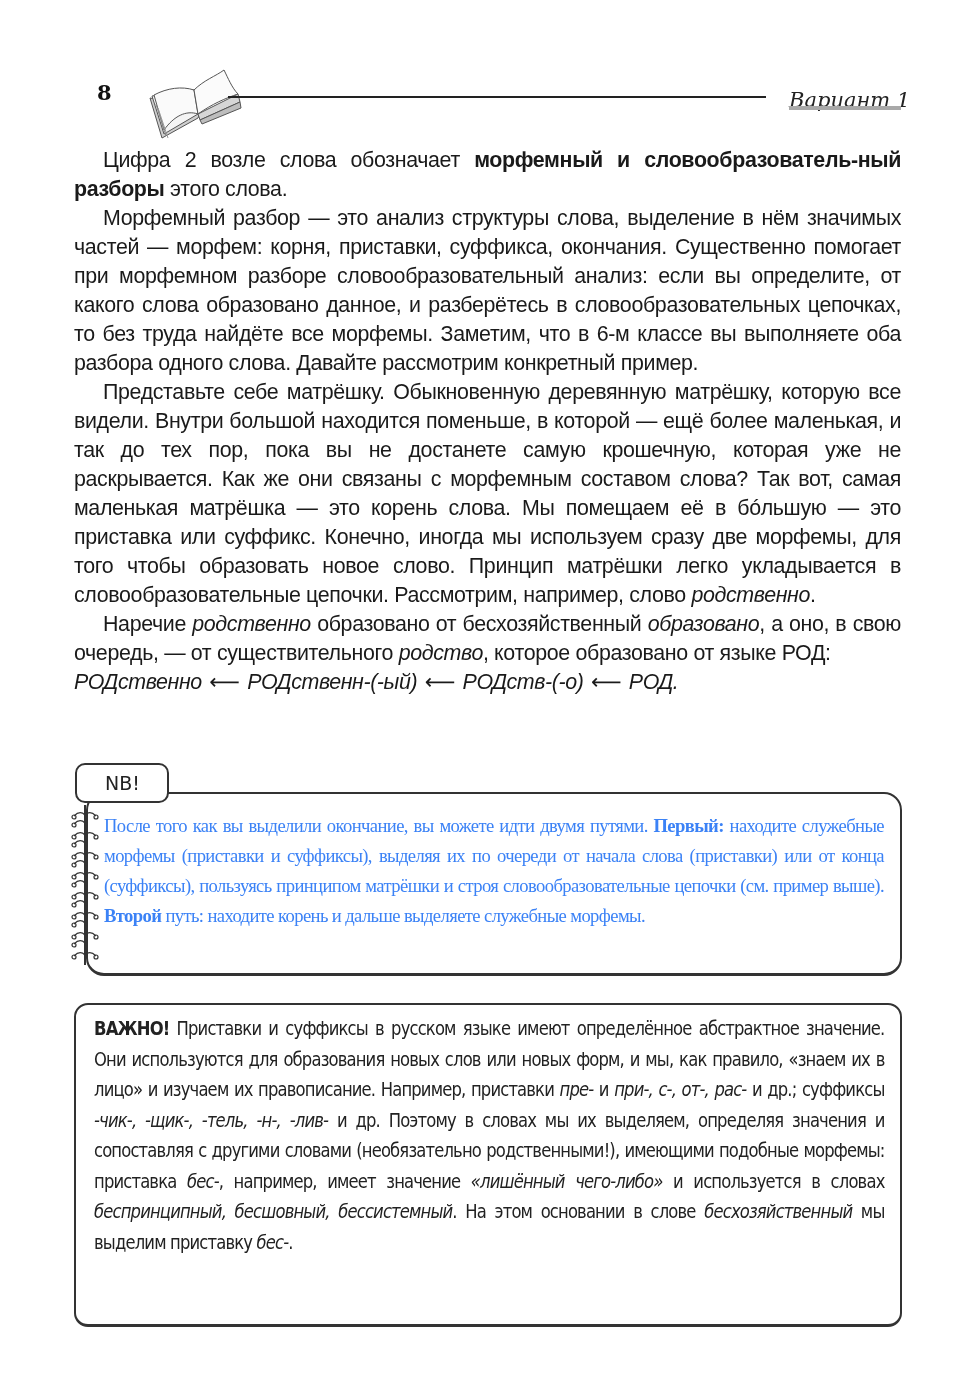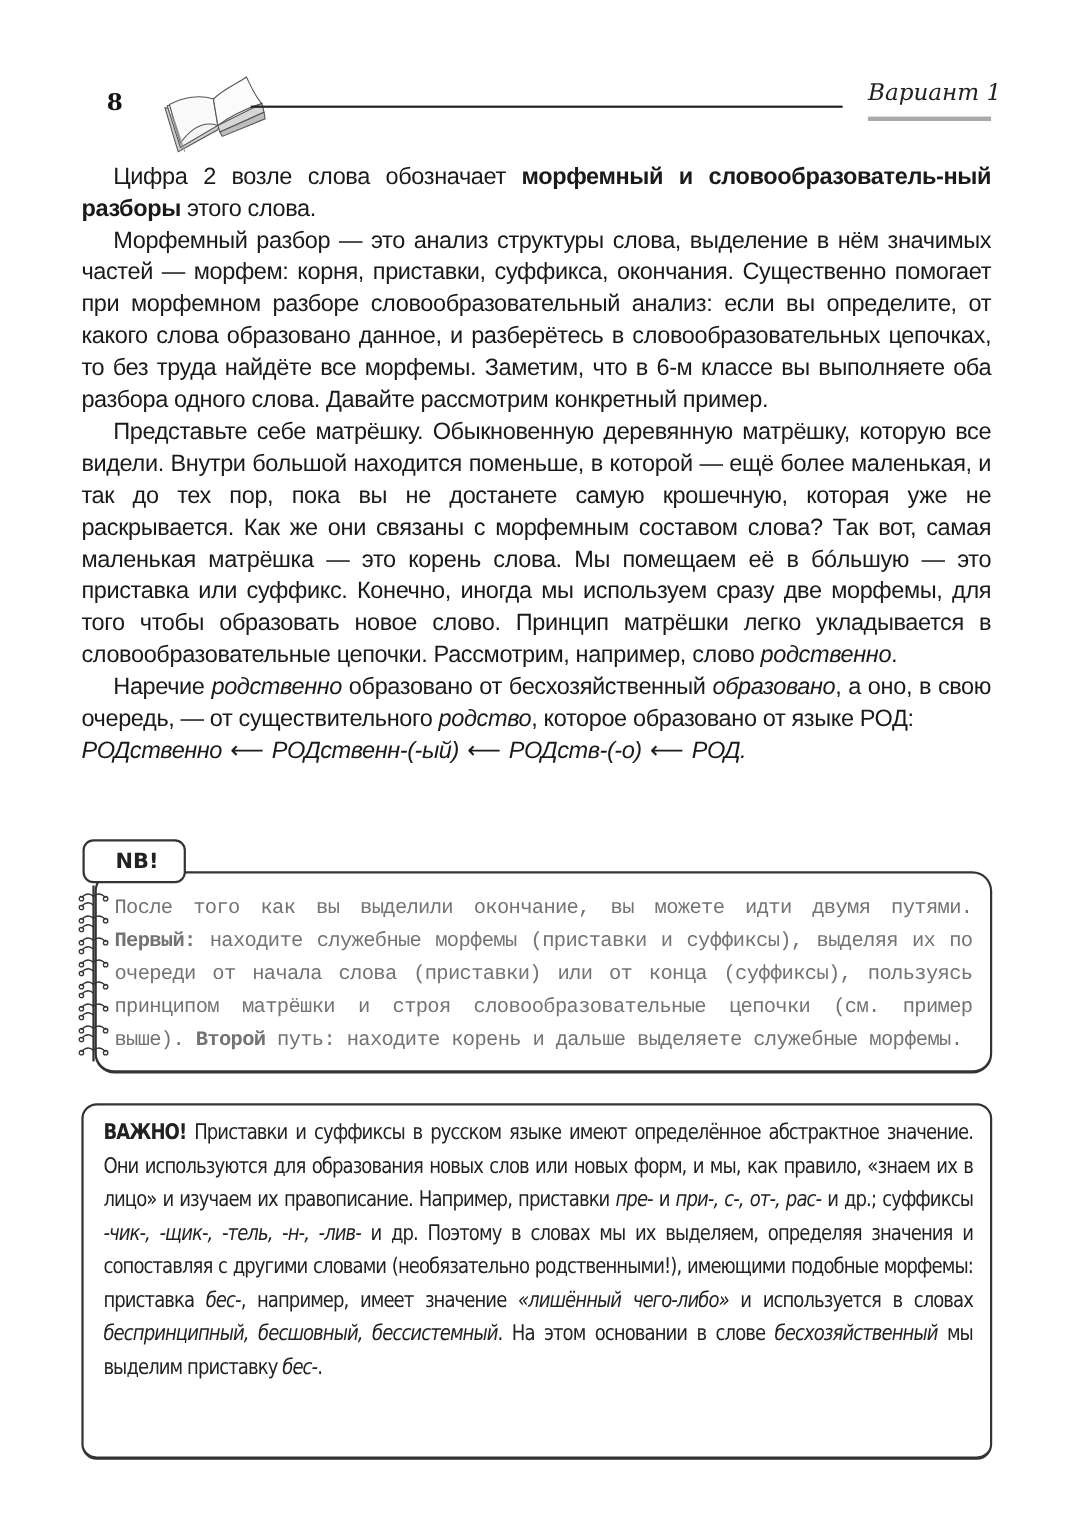--- a/index.html
+++ b/index.html
@@ -2,36 +2,36 @@
 <html><head>
 <meta charset="utf-8">
 <style>
   html, body { margin: 0; padding: 0; background: #ffffff; }
   body { width: 975px; height: 1388px; position: relative; overflow: hidden; color: #1a1a1a; }
 
   .header { position: absolute; left: 0; top: 0; width: 975px; height: 150px; }
   .page-number { position: absolute; left: 97px; top: 80px; font-family: "DejaVu Serif", serif; font-weight: bold; font-size: 21px; color: #111; }
   .book-icon { position: absolute; left: 142px; top: 68px; width: 100px; height: 78px; }
   .header-rule { position: absolute; left: 228px; top: 96px; width: 538px; height: 2px; background: #222; }
-  .variant { position: absolute; left: 789px; top: 72px; font-family: "DejaVu Serif", serif; font-style: italic; font-size: 21px; color: #222; }
+  .variant { position: absolute; left: 789px; top: 88px; font-family: "DejaVu Serif", serif; font-style: italic; font-size: 21px; color: #222; }
   .variant-underline { position: absolute; left: 789px; top: 106px; width: 112px; height: 4px; background: #a9a9a9; }
 
   .body-text { position: absolute; left: 74px; top: 146px; width: 827px; font-family: "Liberation Sans", sans-serif; font-size: 21.4px; line-height: 29px; letter-spacing: -0.35px; color: #1a1a1a; }
   .body-text p { margin: 0; text-indent: 29px; text-align: justify; }
   .body-text b { font-weight: bold; }
   .body-text i { font-style: italic; }
   .chain { font-style: italic; margin-top: 0; letter-spacing: -0.4px; }
   .chain .arrow { font-style: normal; display: inline-block; margin: 0 2px; }
 
   .nb-tab { position: absolute; left: 75px; top: 763px; width: 94px; height: 40px; border: 2px solid #333; border-radius: 10px; background: #fff; box-sizing: border-box; z-index: 3; }
-  .nb-label { position: absolute; left: 28px; top: 7px; font-family: "DejaVu Sans", sans-serif; font-weight: bold; font-size: 19px; color: #222; }
+  .nb-label { position: absolute; left: 28px; top: 7px; font-family: "DejaVu Sans", sans-serif; font-weight: normal; font-size: 19px; color: #222; }
   .nb-box { position: absolute; left: 86px; top: 792px; width: 816px; height: 184px; border: 2px solid #333; border-bottom-width: 3px; border-radius: 18px; box-sizing: border-box; z-index: 2; background: #fff; }
   .nb-spine { position: absolute; left: 84px; top: 805px; width: 2px; height: 160px; background: #333; z-index: 4; }
   .nb-rings { position: absolute; left: 68px; top: 810px; width: 34px; height: 160px; z-index: 5; }
-  .nb-text { position: absolute; left: 104px; top: 811px; width: 780px; font-family: Liberation Mono, monospace; font-size: 18.6px; line-height: 30px; letter-spacing: -0.6px; color: #737373; z-index: 6; }
+  .nb-text { position: absolute; left: 104px; top: 811px; width: 780px; font-family: Liberation Serif, serif; font-size: 18.6px; line-height: 30px; letter-spacing: -0.6px; color: #3b82f6; z-index: 6; }
   .nb-text p { margin: 0; text-align: justify; }
 
   .important-box { position: absolute; left: 74px; top: 1003px; width: 828px; height: 324px; border: 2px solid #333; border-bottom-width: 3px; border-radius: 14px; box-sizing: border-box; }
   .important-text { position: absolute; left: 94px; top: 1014px; width: 790px; font-family: "DejaVu Sans Condensed", "DejaVu Sans", sans-serif; font-size: 19.6px; line-height: 30.5px; letter-spacing: -0.9px; color: #222; transform: scaleX(0.93); transform-origin: left top; width: 850px; }
   .important-text p { margin: 0; text-align: justify; }
   .important-text b { font-weight: bold; }
 </style>
 </head>
 <body>
 

